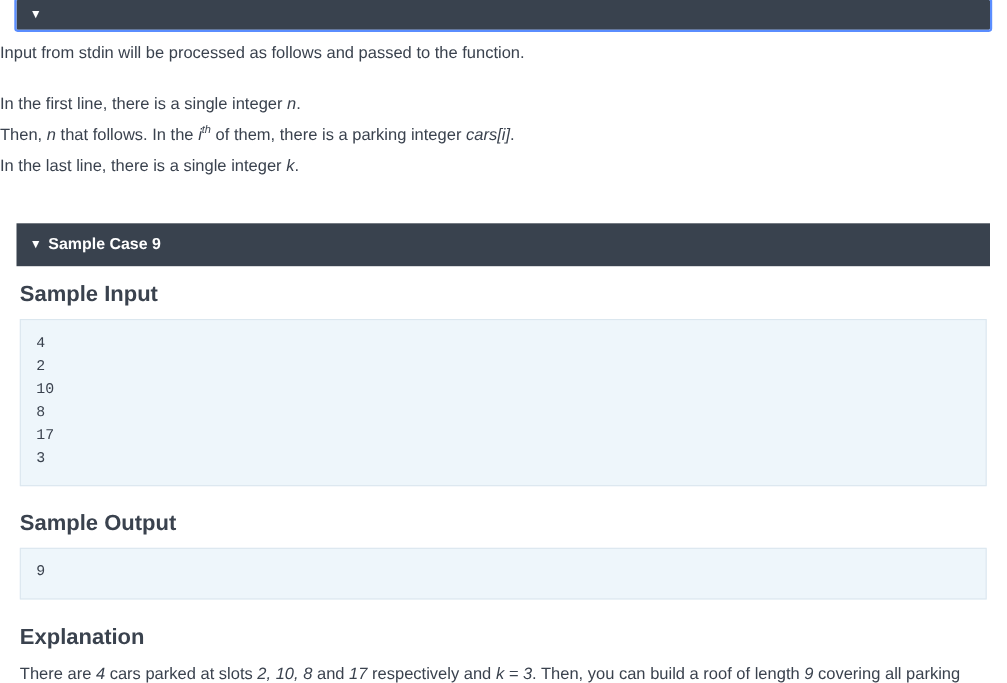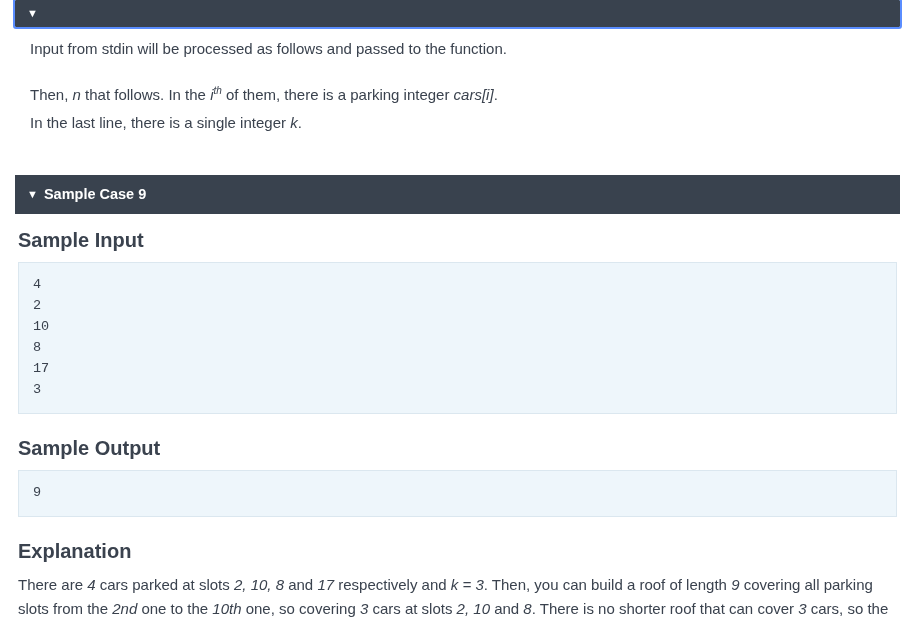--- a/index.html
+++ b/index.html
@@ -24,21 +24,21 @@
       margin: 0 15px;
       cursor: pointer;
     }
     .panel-header.focused {
       outline: 2px solid #5a8dff;
       outline-offset: 0;
       border-radius: 1px;
     }
     .disclosure { font-size: 11px; line-height: 1; display: inline-block; }
     .panel-body {
-      padding: 10px 18px 6px 30px;
+      padding: 10px 18px 6px 0;
       color: #3a424e;
     }
     .panel-body p { margin-bottom: 4px; }
     .spacer-sm { height: 18px; }
     .section-gap { height: 30px; }
     .subhead {
       font-weight: 700;
       font-size: 20px;
       color: #3a424e;
       margin: 10px 18px 6px 18px;
@@ -66,20 +66,23 @@
 <body>
 
 <div class="panel-header focused">
   <span class="disclosure">▼</span>
 </div>
 
 <div class="panel-body">
   <p>Input from stdin will be processed as follows and passed to the function.</p>
   <div class="spacer-sm"></div>
   <p>
+    <span>In the first line, there is a single integer </span><span class="ital">n</span><span>.</span>
+  </p>
+  <p>
     <span>Then, </span><span class="ital">n</span><span> that follows. In the </span><span class="ital">i</span><sup>th</sup><span> of them, there is a parking integer </span><span class="ital">cars[i]</span><span>.</span>
   </p>
   <p>
     <span>In the last line, there is a single integer </span><span class="ital">k</span><span>.</span>
   </p>
 </div>
 
 <div class="section-gap"></div>
 
 <div class="panel-header">

